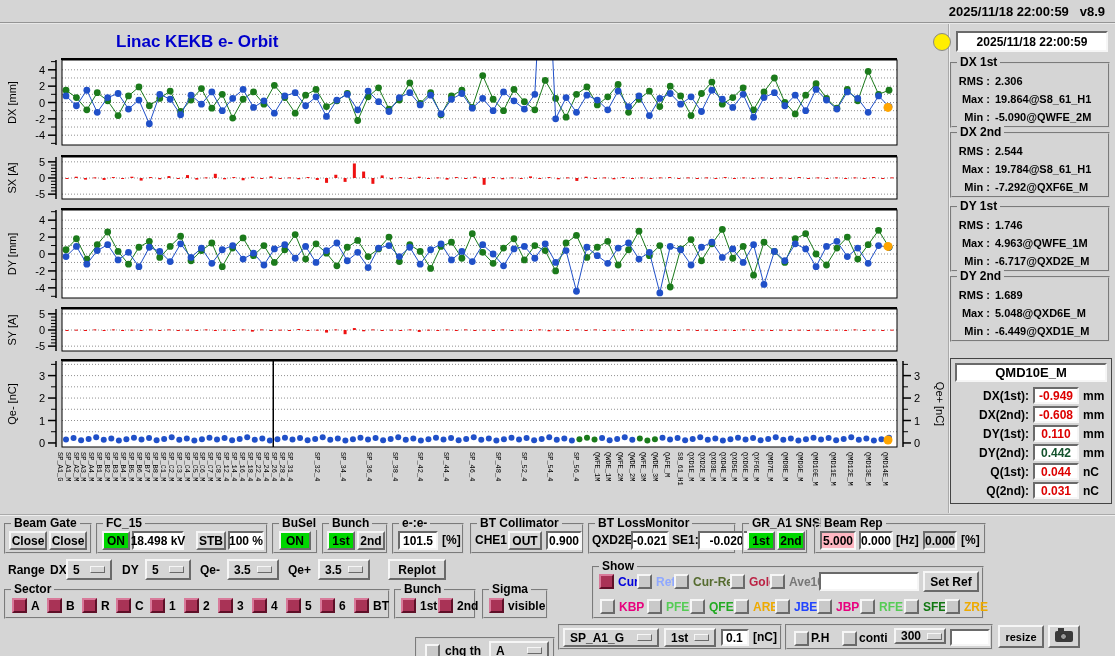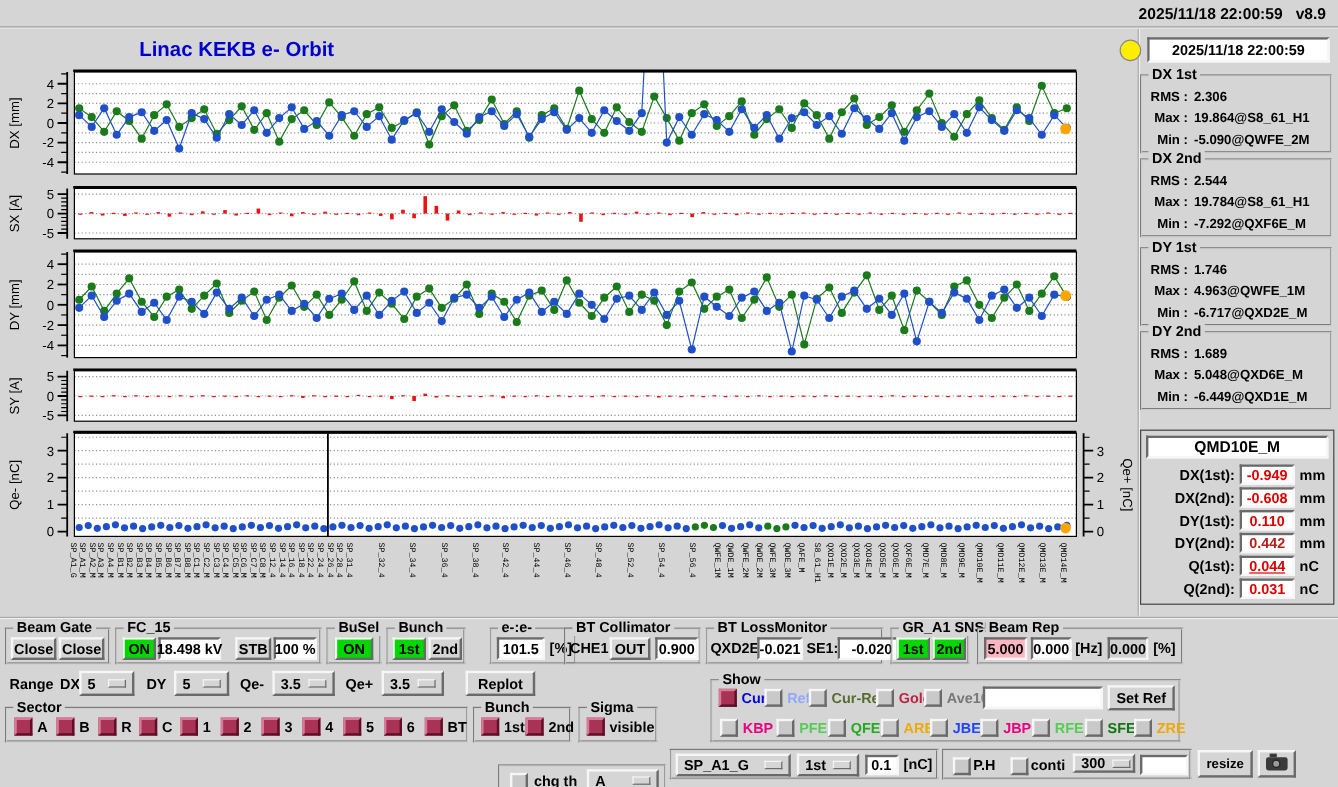--- a/index.html
+++ b/index.html
@@ -1015,26 +1015,26 @@
       <span class="fld monval" style="color:#dd0000;">-0.608</span>
       <span class="monunit">mm</span>
     </div>
     <div class="monrow" style="left:0;top:66px;">
       <span class="monlab">DY(1st):</span>
       <span class="fld monval" style="color:#dd0000;">0.110</span>
       <span class="monunit">mm</span>
     </div>
     <div class="monrow" style="left:0;top:85px;">
       <span class="monlab">DY(2nd):</span>
-      <span class="fld monval" style="color:#b91c1c;">0.442</span>
+      <span class="fld monval" style="color:#14532d;">0.442</span>
       <span class="monunit">mm</span>
     </div>
     <div class="monrow" style="left:0;top:104px;">
       <span class="monlab">Q(1st):</span>
-      <span class="fld monval" style="color:#dd0000;text-decoration:underline;">0.044</span>
+      <span class="fld monval" style="color:#dd0000;">0.044</span>
       <span class="monunit">nC</span>
     </div>
     <div class="monrow" style="left:0;top:123px;">
       <span class="monlab">Q(2nd):</span>
       <span class="fld monval" style="color:#dd0000;">0.031</span>
       <span class="monunit">nC</span>
     </div>
   </div>
 
   <div class="grp" style="left:4px;top:523px;width:88px;height:31px;">
@@ -1055,21 +1055,21 @@
     <span class="ttl">BuSel</span>
     <div class="btn green abs" style="left:5px;top:6px;width:32px;height:19px;">ON</div>
   </div>
 
   <div class="grp" style="left:322px;top:523px;width:66px;height:31px;">
     <span class="ttl">Bunch</span>
     <div class="btn green abs" style="left:3px;top:6px;width:28px;height:19px;">1st</div>
     <div class="btn abs" style="left:33px;top:6px;width:28px;height:19px;">2nd</div>
   </div>
 
-  <div class="grp" style="left:392px;top:523px;width:72px;height:31px;margin-left:16px;">
+  <div class="grp" style="left:392px;top:523px;width:72px;height:31px;">
     <span class="ttl">e-:e-</span>
     <div class="fld abs" style="left:4px;top:6px;width:40px;height:19px;">101.5</div>
     <span class="cl abs" style="left:48px;top:8px;">[%]</span>
   </div>
 
   <div class="grp" style="left:470px;top:523px;width:114px;height:31px;">
     <span class="ttl">BT Collimator</span>
     <span class="cl abs" style="left:3px;top:8px;">CHE1:</span>
     <div class="btn abs" style="left:36px;top:6px;width:34px;height:19px;">OUT</div>
     <div class="fld abs" style="left:74px;top:6px;width:36px;height:19px;">0.900</div>

